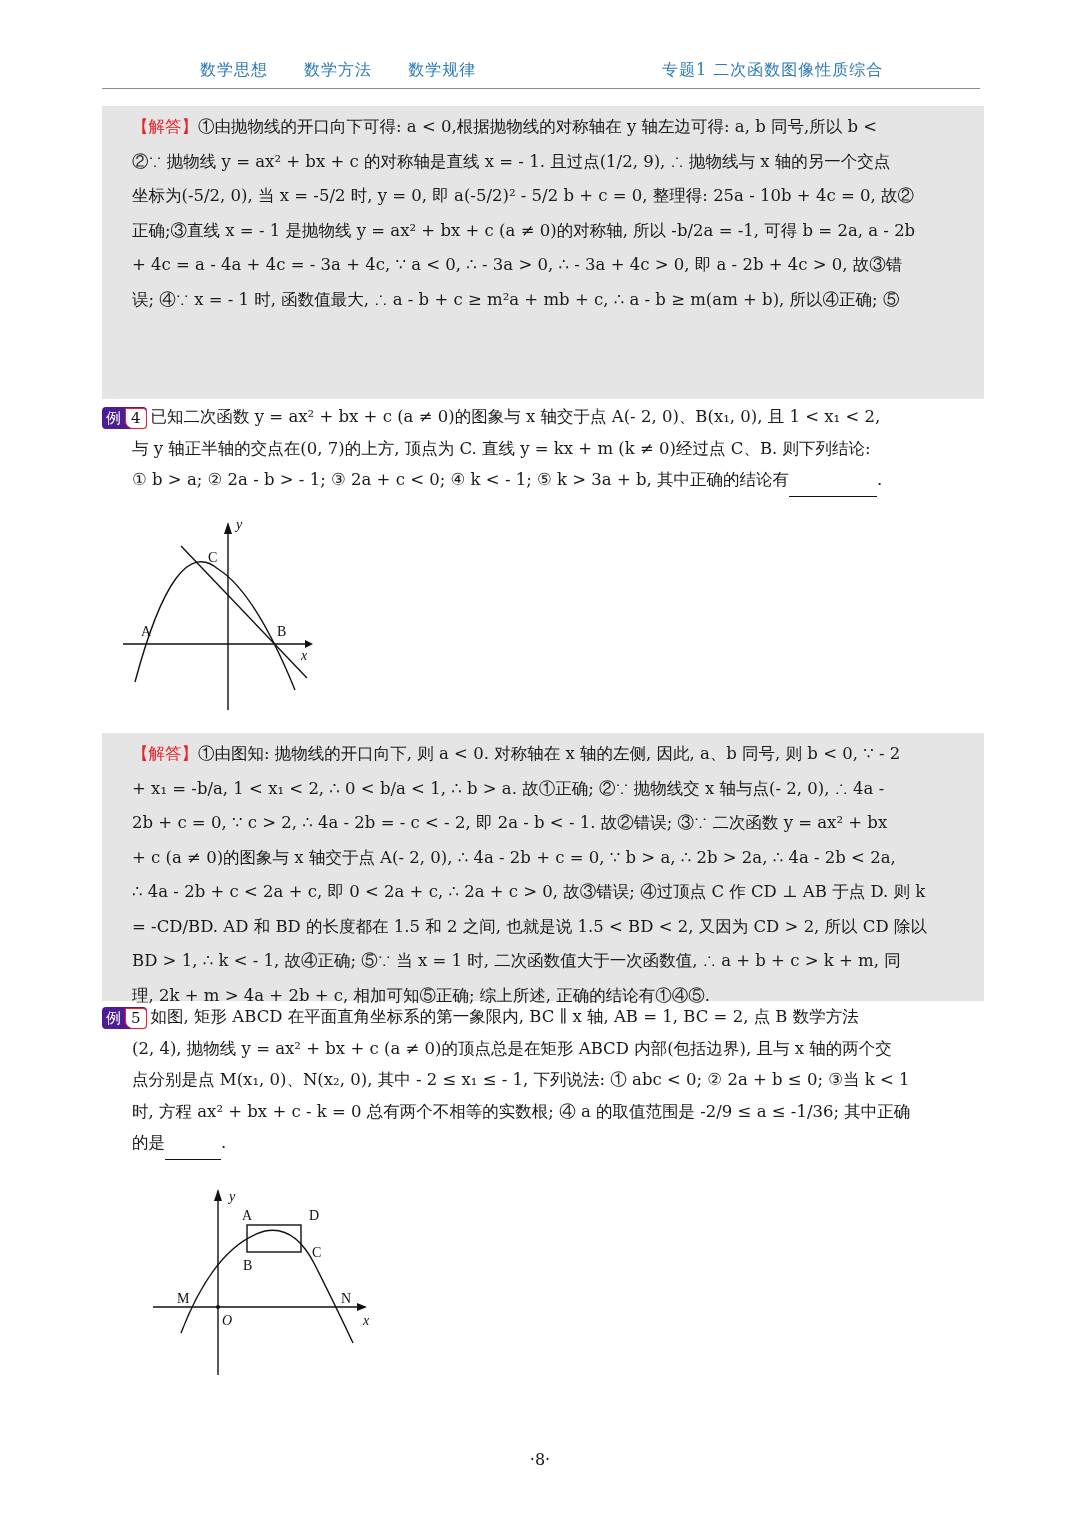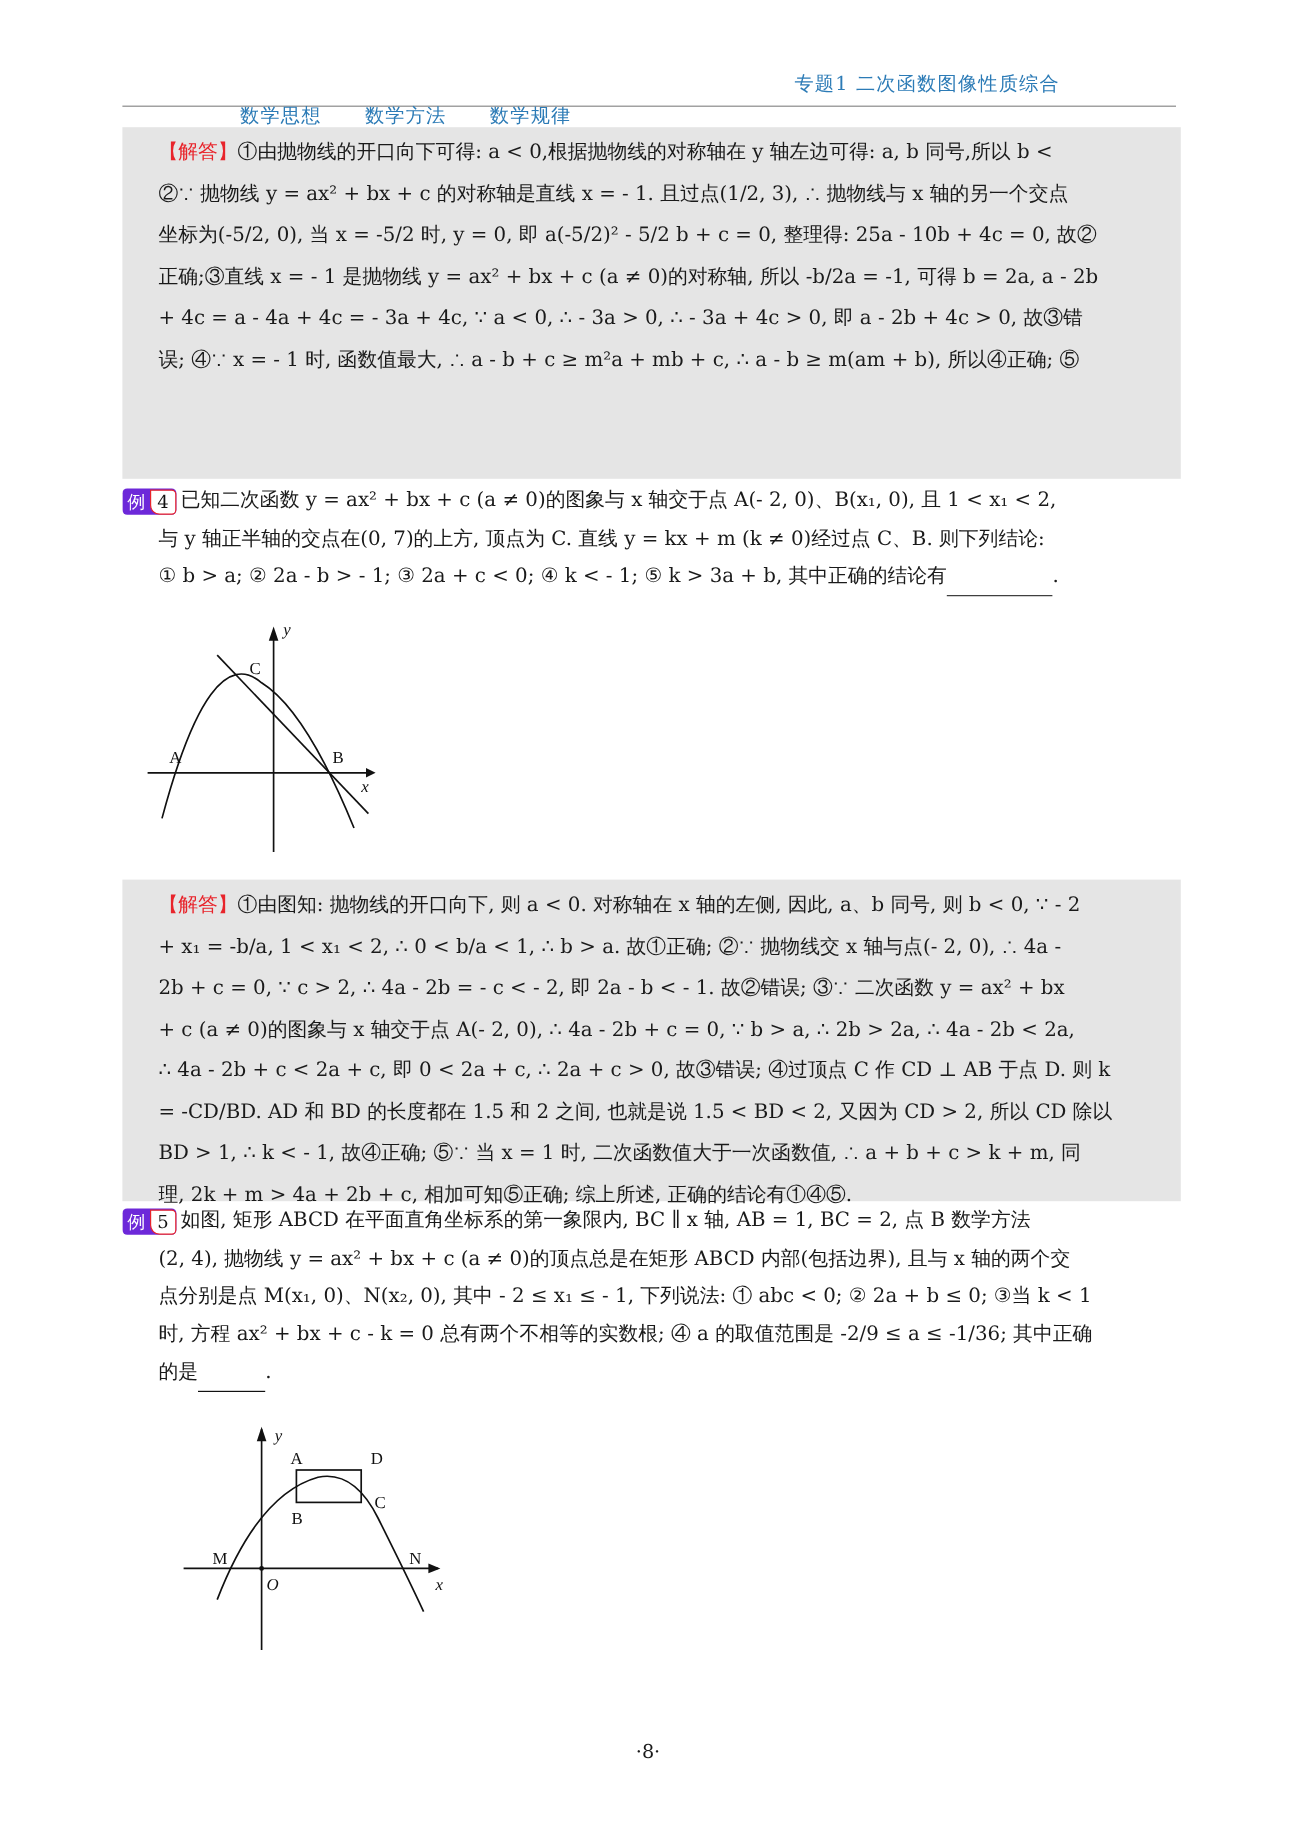--- a/index.html
+++ b/index.html
@@ -1,31 +1,31 @@
 <!DOCTYPE html>
 <html><head>
 <meta charset="utf-8">
 <style>
   html, body { margin: 0; padding: 0; background: #ffffff; }
   body { width: 1080px; height: 1528px; position: relative; overflow: hidden;
          font-family: "DejaVu Serif", "Liberation Serif", serif; color: #1a1a1a; }
   .header { position: absolute; left: 102px; top: 56px; width: 878px; height: 32px;
             border-bottom: 1.5px solid #8a8a8a; }
-  .header .left { position: absolute; left: 98px; top: 4px; font-size: 16px; color: #2c7bb6; letter-spacing: 1px; margin-top: 27px; }
+  .header .left { position: absolute; left: 98px; top: 4px; font-size: 16px; color: #2c7bb6; letter-spacing: 1px; }
   .header .left span { margin-right: 30px; }
   .header .right { position: absolute; left: 560px; top: 4px; font-size: 16px; color: #2c7bb6; letter-spacing: 1px; }
   .sol { position: absolute; left: 102px; width: 882px; background: #e5e5e5; box-sizing: border-box;
          padding: 4px 10px 4px 30px; font-size: 16.5px; line-height: 34.5px; }
   .sol .tag { color: #e8242b; }
   .line { white-space: nowrap; overflow: hidden; text-overflow: clip; }
   .ex { position: absolute; left: 102px; width: 882px; font-size: 16.5px; line-height: 31.5px; }
   .ex .line { padding-left: 30px; }
   .ex .line.first { padding-left: 0; }
   .badge { display: inline-block; vertical-align: middle; height: 22px; border-radius: 4px;
-           background: #6d28d9; color: #fff; font-size: 15px; line-height: 22px; padding: 0 0 0 4px;
+           background: #4c1d95; color: #fff; font-size: 15px; line-height: 22px; padding: 0 0 0 4px;
            margin-right: 4px; }
   .badge .num { display: inline-block; background: #fff; color: #111; border: 1.5px solid #e8242b;
                 border-radius: 0 4px 4px 8px; padding: 0 5px; margin-left: 4px; line-height: 19px; }
   .blank { display: inline-block; border-bottom: 1px solid #111; }
   .fig { position: absolute; }
   .pageno { position: absolute; left: 0; width: 1080px; top: 1450px; text-align: center; font-size: 16px; }
 </style>
 </head>
 <body>
 
@@ -33,21 +33,21 @@
   <div class="left">
     <span>数学思想</span>
     <span>数学方法</span>
     <span>数学规律</span>
   </div>
   <div class="right">专题1 二次函数图像性质综合</div>
 </div>
 
 <div class="sol" style="top:106px; height:293px;">
   <div class="line"><span class="tag">【解答】</span><span>①由抛物线的开口向下可得: a &lt; 0,根据抛物线的对称轴在 y 轴左边可得: a, b 同号,所以 b &lt;</span></div>
-  <div class="line">②∵ 抛物线 y = ax² + bx + c 的对称轴是直线 x = - 1. 且过点(1/2, 3), ∴ 抛物线与 x 轴的另一个交点</div>
+  <div class="line">②∵ 抛物线 y = ax² + bx + c 的对称轴是直线 x = - 1. 且过点(1/2, 9), ∴ 抛物线与 x 轴的另一个交点</div>
   <div class="line">坐标为(-5/2, 0), 当 x = -5/2 时, y = 0, 即 a(-5/2)² - 5/2 b + c = 0, 整理得: 25a - 10b + 4c = 0, 故②</div>
   <div class="line">正确;③直线 x = - 1 是抛物线 y = ax² + bx + c (a ≠ 0)的对称轴, 所以 -b/2a = -1, 可得 b = 2a, a - 2b</div>
   <div class="line">+ 4c = a - 4a + 4c = - 3a + 4c, ∵ a &lt; 0, ∴ - 3a &gt; 0, ∴ - 3a + 4c &gt; 0, 即 a - 2b + 4c &gt; 0, 故③错</div>
   <div class="line">误; ④∵ x = - 1 时, 函数值最大, ∴ a - b + c ≥ m²a + mb + c, ∴ a - b ≥ m(am + b), 所以④正确; ⑤</div>
 </div>
 
 <div class="ex" style="top:401px;">
   <div class="line first">
     <span class="badge"><span>例</span><span class="num">4</span></span><span>已知二次函数 y = ax² + bx + c (a ≠ 0)的图象与 x 轴交于点 A(- 2, 0)、B(x₁, 0), 且 1 &lt; x₁ &lt; 2,</span>
   </div>

